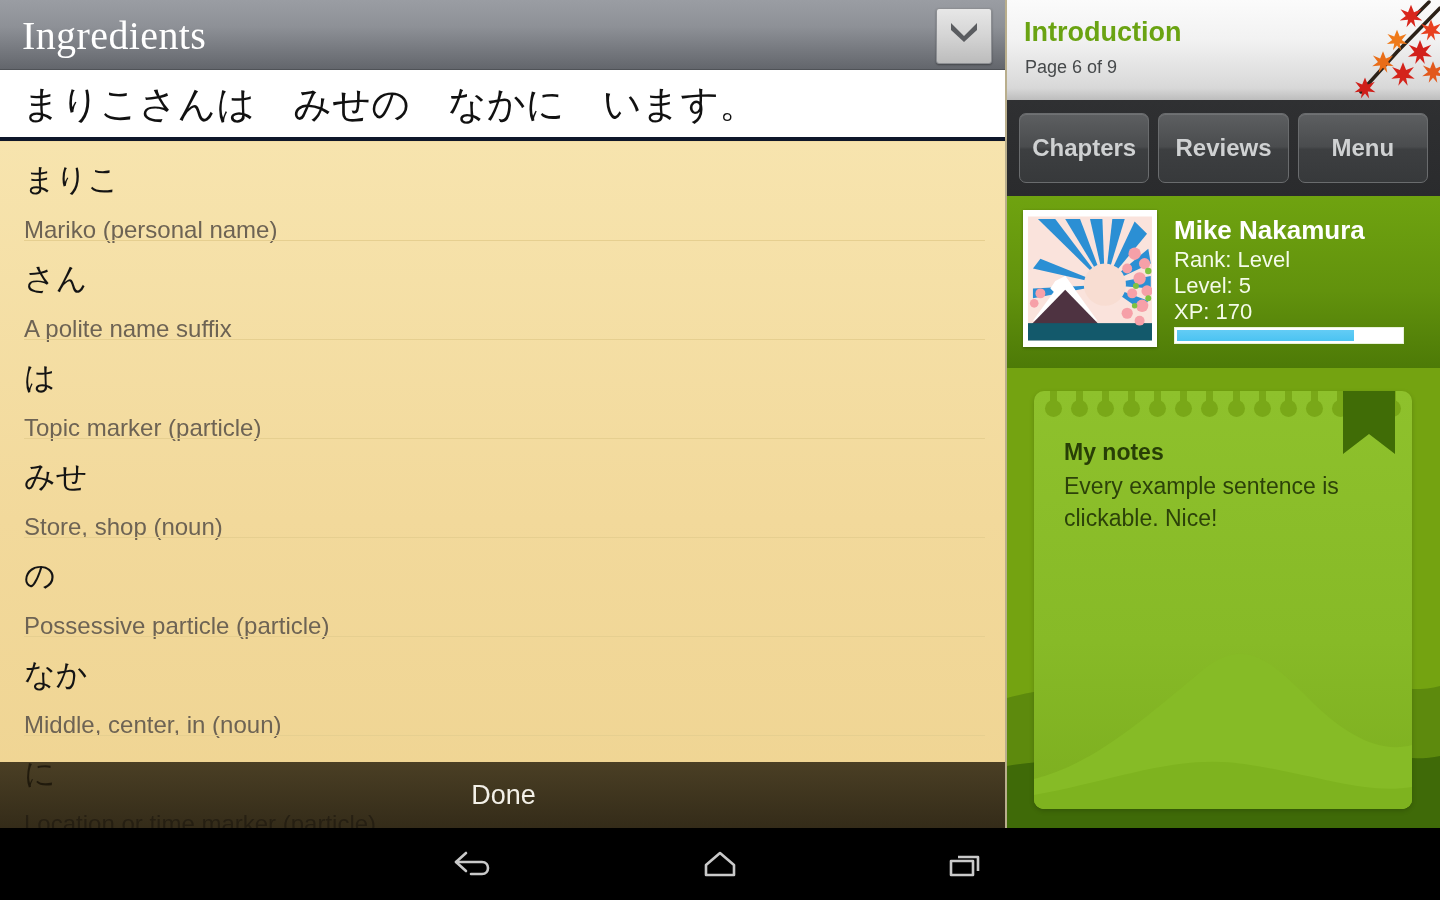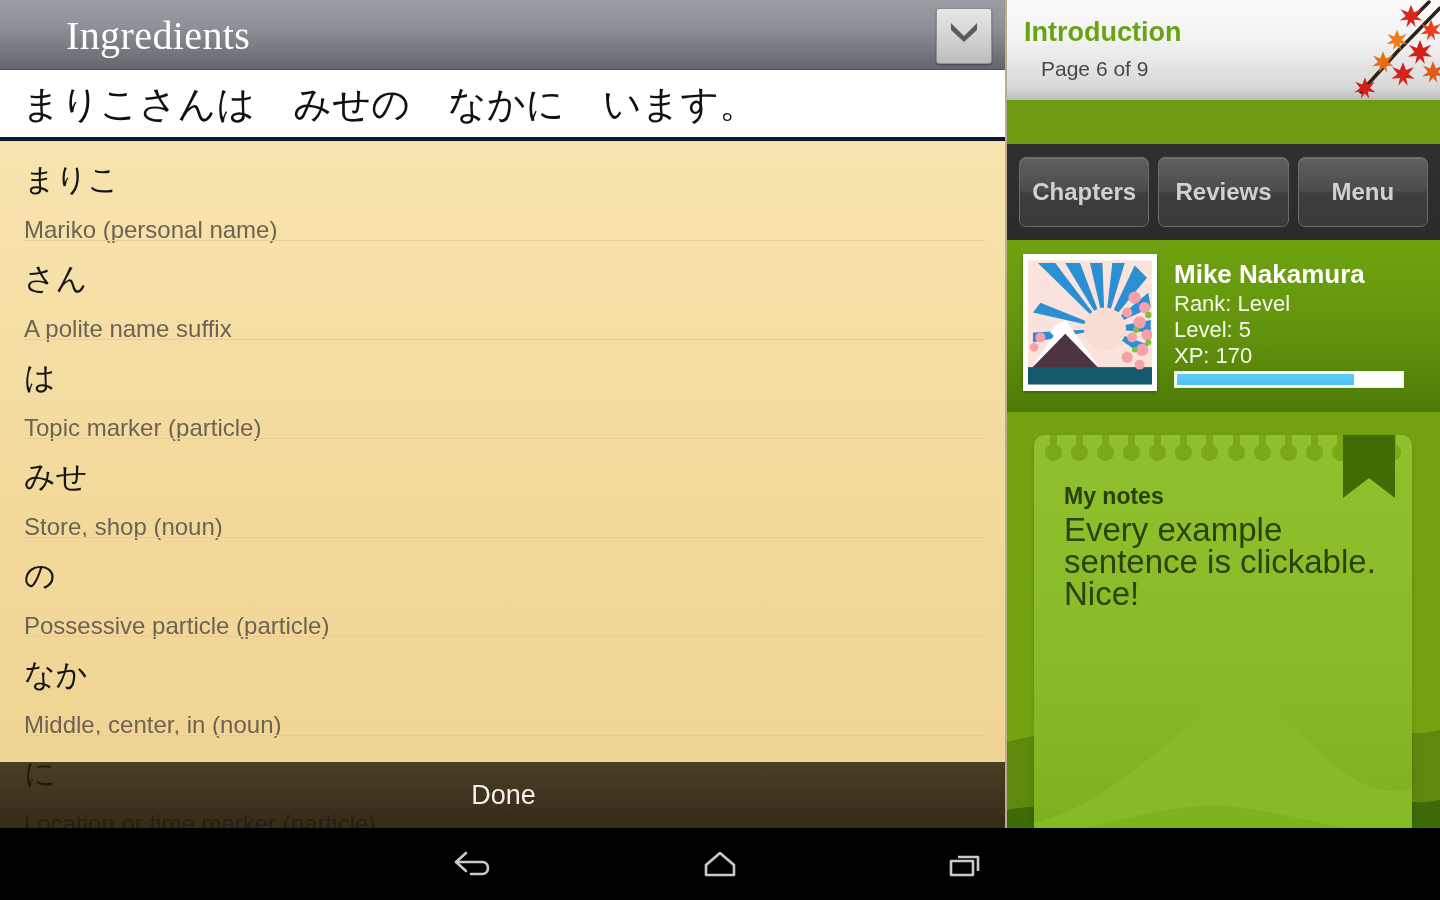--- a/index.html
+++ b/index.html
@@ -39,21 +39,20 @@
   }
   #dialog-title {
     position: absolute;
     left: 22px; top: 50%;
     transform: translateY(-50%);
     font-family: "Liberation Serif", "DejaVu Serif", serif;
     font-size: 40px;
     color: #ffffff;
     letter-spacing: 0.4px;
     white-space: nowrap;
-    margin-left: 44px;
   }
   #collapse-button {
     position: absolute;
     right: 15px; top: 8px;
     width: 54px; height: 54px;
     border-radius: 3px;
     background: linear-gradient(to bottom, #e7e7e7 0%, #d4d4d4 50%, #bcbcbc 100%);
     border: 1px solid #8d8f93;
     box-shadow: 0 1px 2px rgba(0,0,0,0.35);
     cursor: pointer;
@@ -153,43 +152,42 @@
   #book-title {
     position: absolute;
     left: 17px; top: 17px;
     font-size: 27px;
     font-weight: bold;
     color: #6aa312;
     white-space: nowrap;
   }
   #book-page {
     position: absolute;
-    left: 34px; top: 57px;
-    font-size: 21px;
+    left: 18px; top: 57px;
+    font-size: 18px;
     color: #46494b;
     white-space: nowrap;
   }
   #maple-deco {
     position: absolute;
     right: 0; top: 0;
     width: 115px; height: 100px;
     pointer-events: none;
   }
 
   
   #tab-bar {
     position: relative;
     width: 433px; height: 96px;
     background: linear-gradient(to bottom, #2f3032 0%, #2a2b2d 100%);
     display: flex;
     align-items: center;
     padding: 0 12px;
     box-sizing: border-box;
     gap: 9px;
-    margin-top: 44px;
   }
   .tab-button {
     flex: 1 1 0;
     height: 70px;
     border-radius: 7px;
     background: linear-gradient(to bottom, #5d5f61 0%, #4a4c4e 48%, #3d3f41 52%, #37393b 100%);
     border: 1px solid #6a6c6e;
     box-shadow: inset 0 1px 0 rgba(255,255,255,0.12);
     display: flex;
     align-items: center;
@@ -301,21 +299,21 @@
     position: absolute;
     left: 30px; top: 48px;
     font-size: 23px;
     font-weight: bold;
     color: #283f06;
   }
   #note-body {
     position: absolute;
     left: 30px; top: 79px;
     width: 320px;
-    font-size: 33px;
+    font-size: 23px;
     line-height: 32px;
     color: #2c4209;
   }
   #bookmark {
     position: absolute;
     left: 309px; top: -5px;
     width: 52px; height: 80px;
     pointer-events: none;
   }
 

